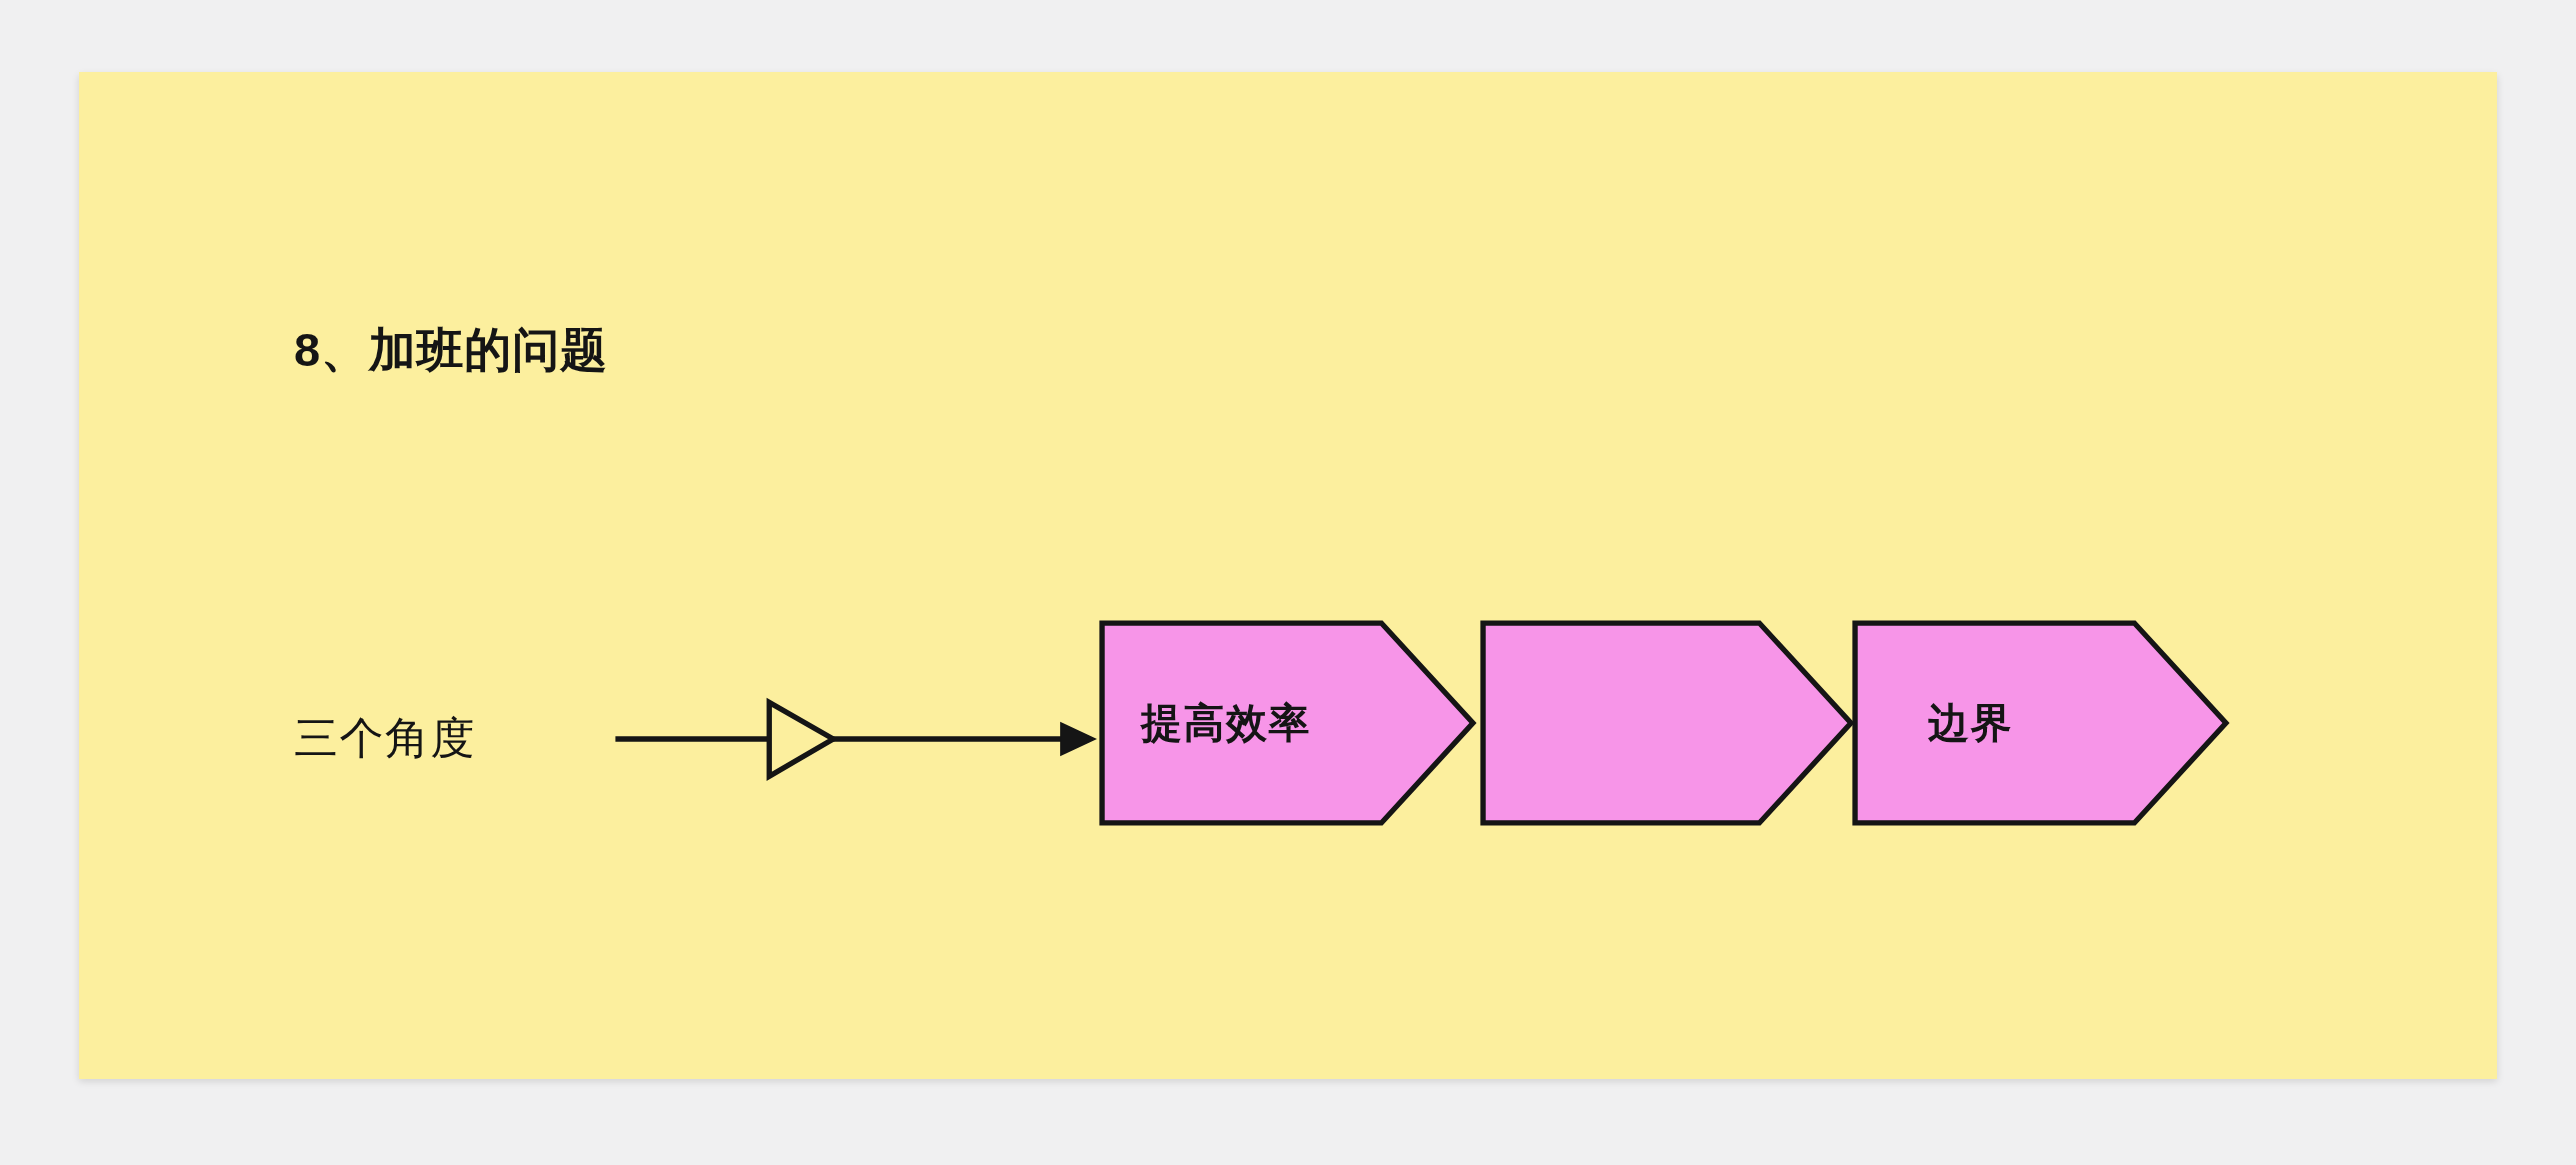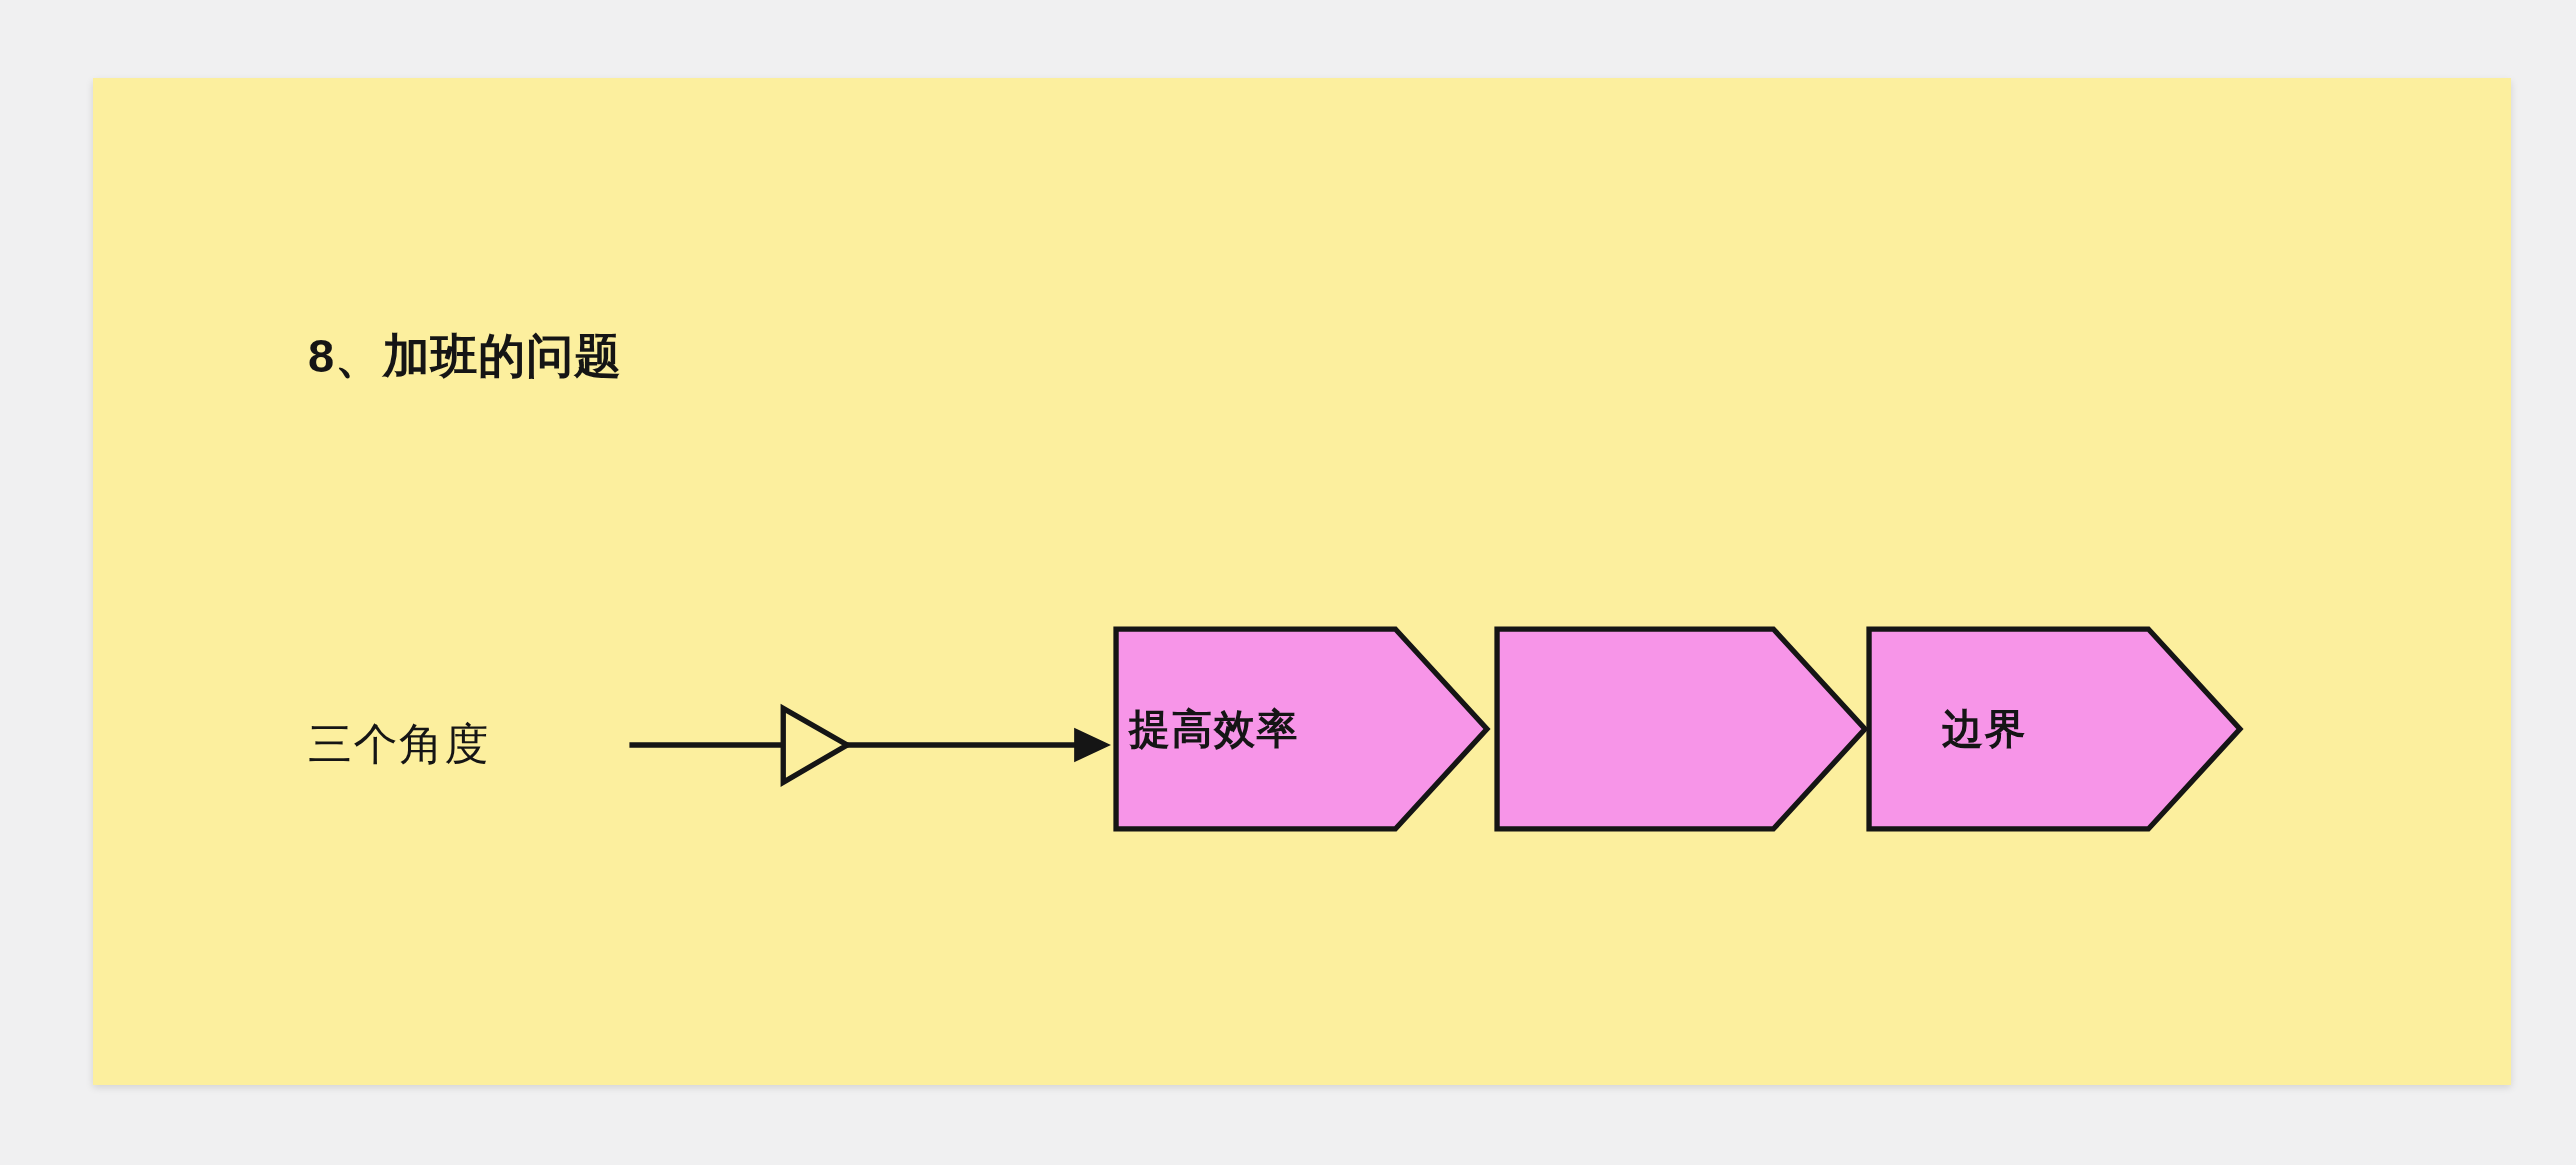--- a/index.html
+++ b/index.html
@@ -13,27 +13,26 @@
     background: #f0f0f1;
     font-family: "Liberation Sans", "DejaVu Sans", sans-serif;
     overflow: hidden;
     position: relative;
   }
 
   
   #slide-canvas {
     position: absolute;
     left: 79px;
-    top: 78px;
+    top: 72px;
     width: 2418px;
     height: 1007px;
     background: #fcef9e;
     box-shadow: 0 3.1px 7.6px rgba(0,0,0,0.13);
     overflow: hidden;
-    margin-left: 14px;
   }
 
   
   #slide-title {
     position: absolute;
     left: 215px;          
     top: 252px;           
     font-size: 47px;
     font-weight: bold;
     color: #151515;
@@ -120,21 +119,21 @@
     </svg>
   </div>
 
   <div id="chevron-flow">
 
     <div class="chevron" style="left:0px; width:377px;">
       <svg class="chevron-svg" viewBox="0 0 494 270" preserveAspectRatio="none">
         <polygon points="4,4 370,4 490,135 370,266 4,266" fill="#f795e8" stroke="#151515" stroke-width="7" stroke-linejoin="miter"></polygon>
       </svg>
     </div>
-    <div class="chevron-label" style="left:0px; width:377px; padding-left:16px; box-sizing:border-box;">提高效率</div>
+    <div class="chevron-label" style="left:0px; width:377px; padding-left:42px; box-sizing:border-box;">提高效率</div>
 
     <div class="chevron" style="left:381px; width:374px;">
       <svg class="chevron-svg" viewBox="0 0 490 270" preserveAspectRatio="none">
         <polygon points="4,4 366,4 486,135 366,266 4,266" fill="#f795e8" stroke="#151515" stroke-width="7" stroke-linejoin="miter"></polygon>
       </svg>
     </div>
 
     <div class="chevron" style="left:753px; width:377px;">
       <svg class="chevron-svg" viewBox="0 0 494 270" preserveAspectRatio="none">
         <polygon points="4,4 370,4 490,135 370,266 4,266" fill="#f795e8" stroke="#151515" stroke-width="7" stroke-linejoin="miter"></polygon>

